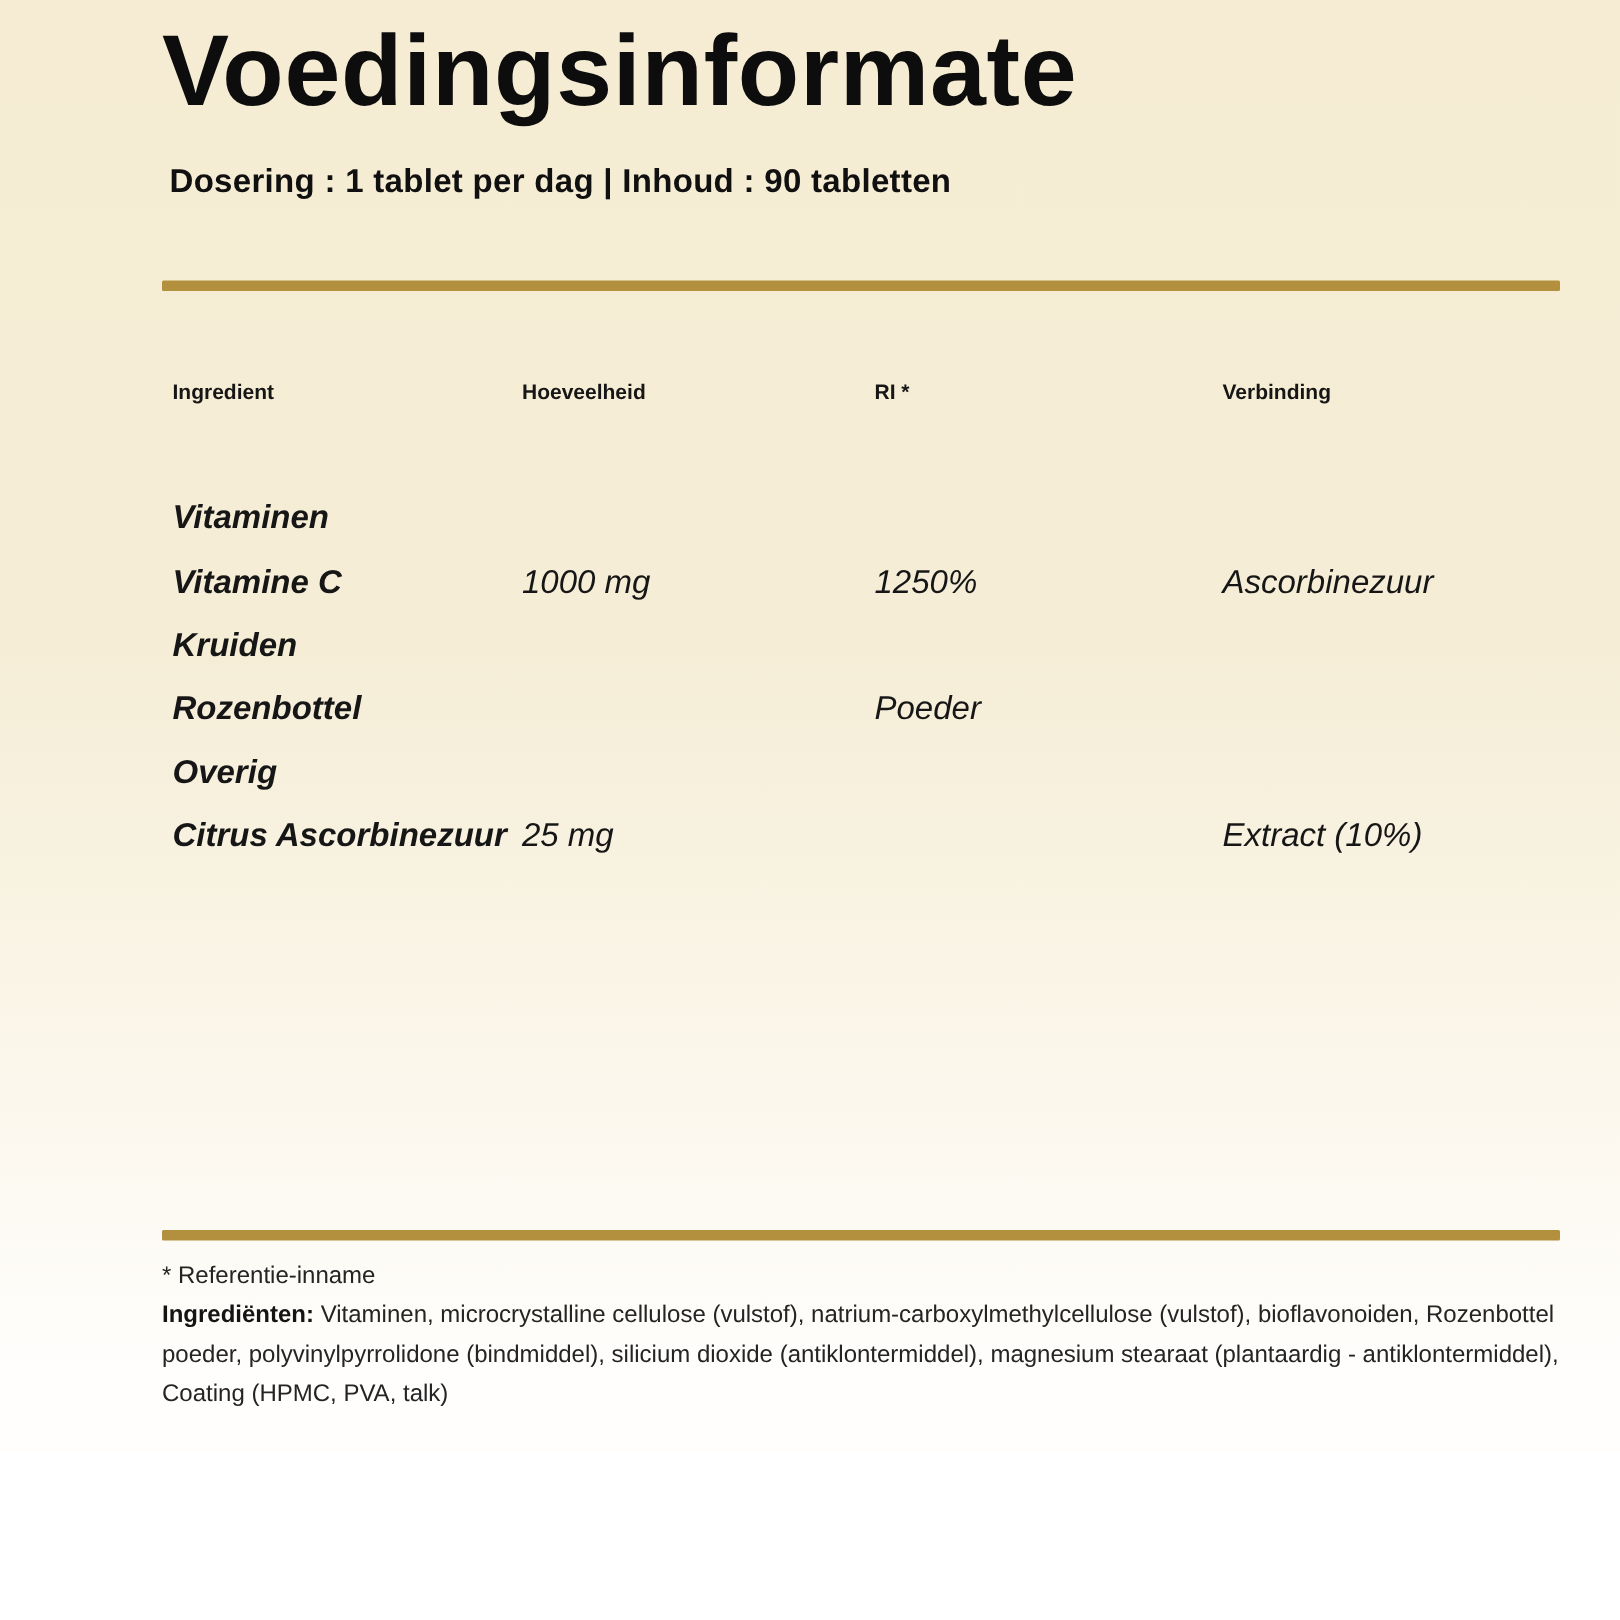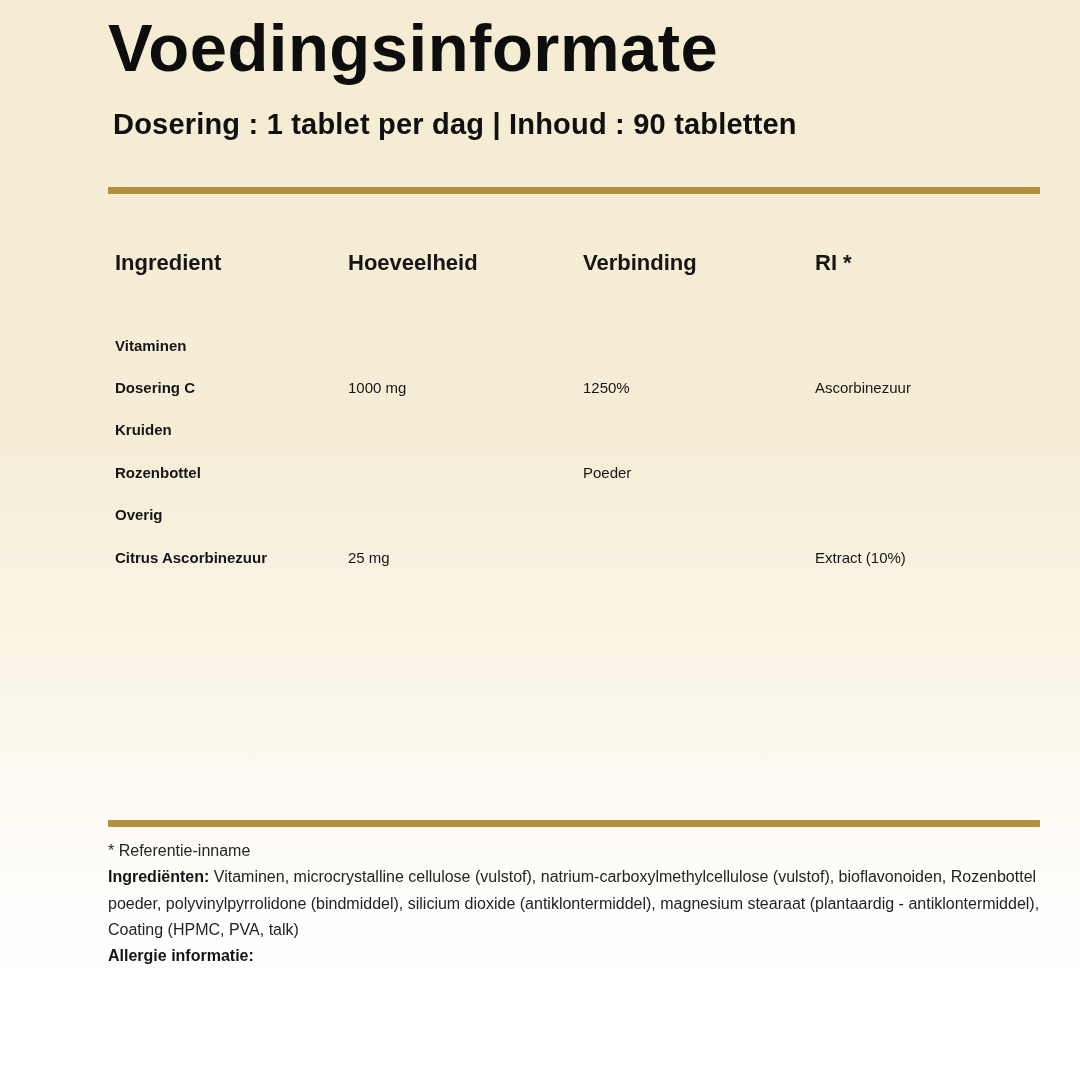--- a/index.html
+++ b/index.html
@@ -25,21 +25,21 @@
     font-size: 67px;
     font-weight: 800;
     letter-spacing: 0.5px;
     color: #0d0d0d;
     line-height: 1.25;
   }
   .subtitle {
     position: absolute;
     left: 113px;
     top: 108px;
-    font-size: 29px;
+    font-size: 22px;
     font-weight: 700;
     color: #101010;
     letter-spacing: 0.2px;
   }
 
   
   .divider {
     position: absolute;
     left: 108px;
     width: 932px;
@@ -56,26 +56,26 @@
     top: 250px;
     width: 926px;
     color: #161616;
   }
   .thead, .trow {
     display: grid;
     grid-template-columns: 233px 235px 232px 1fr;
     align-items: center;
   }
   .thead {
-    font-size: 22px;
+    font-size: 14px;
     font-weight: 700;
     height: 22px;
   }
   .tbody { margin-top: 52px; }
-  .trow { height: 42.4px; font-size: 15px; }
+  .trow { height: 42.4px; font-size: 22px; font-style: italic; }
   .trow .cell.name { font-weight: 700; }
   .trow.section .cell.name { font-weight: 700; }
   .trow .cell { white-space: nowrap; }
 
   
   .footer {
     position: absolute;
     left: 108px;
     top: 838px;
     width: 940px;
@@ -102,32 +102,32 @@
   <h1 class="title">Voedingsinformate</h1>
 
   <div class="subtitle">Dosering : 1 tablet per dag | Inhoud : 90 tabletten</div>
 
   <div class="divider top" style="background: rgb(179, 144, 62);"></div>
 
   <div class="ntable">
     <div class="thead">
       <div class="cell">Ingredient</div>
       <div class="cell">Hoeveelheid</div>
+      <div class="cell">RI *</div>
       <div class="cell">Verbinding</div>
-      <div class="cell">RI *</div>
     </div>
     <div class="tbody" id="table-body">
         <div class="trow section">
           <div class="cell name">Vitaminen</div>
           <div class="cell amount"></div>
           <div class="cell ri"></div>
           <div class="cell compound"></div>
         </div>
         <div class="trow">
-          <div class="cell name">Dosering C</div>
+          <div class="cell name">Vitamine C</div>
           <div class="cell amount">1000 mg</div>
           <div class="cell ri">1250%</div>
           <div class="cell compound">Ascorbinezuur</div>
         </div>
         <div class="trow section">
           <div class="cell name">Kruiden</div>
           <div class="cell amount"></div>
           <div class="cell ri"></div>
           <div class="cell compound"></div>
         </div>
@@ -149,21 +149,20 @@
           <div class="cell compound">Extract (10%)</div>
         </div>
       </div>
   </div>
 
   <div class="divider bottom" style="background: rgb(179, 144, 62);"></div>
 
   <div class="footer">
     <div>* Referentie-inname</div>
     <div><span class="bold">Ingrediënten:</span> <span>Vitaminen, microcrystalline cellulose (vulstof), natrium-carboxylmethylcellulose (vulstof), bioflavonoiden, Rozenbottel poeder, polyvinylpyrrolidone (bindmiddel), silicium dioxide (antiklontermiddel), magnesium stearaat (plantaardig - antiklontermiddel), Coating (HPMC, PVA, talk)</span></div>
-    <div class="bold">Allergie informatie:</div>
   </div>
 
   <div class="logo">
     <svg viewBox="0 0 72 58" width="72" height="58" xmlns="http://www.w3.org/2000/svg">
 
       <circle cx="36" cy="7" r="6" class="gold" fill="#b3903e"></circle>
 
       <path class="gold" d="M33 34 C15 37 4 26 4.5 6 C23 3.5 35.5 14 33 34 Z" fill="#b3903e"></path>
       <path d="M30 31 C23 23 15 14 9 9" fill="none" stroke="#f5ecd3" stroke-width="2.2" stroke-linecap="round"></path>
 

